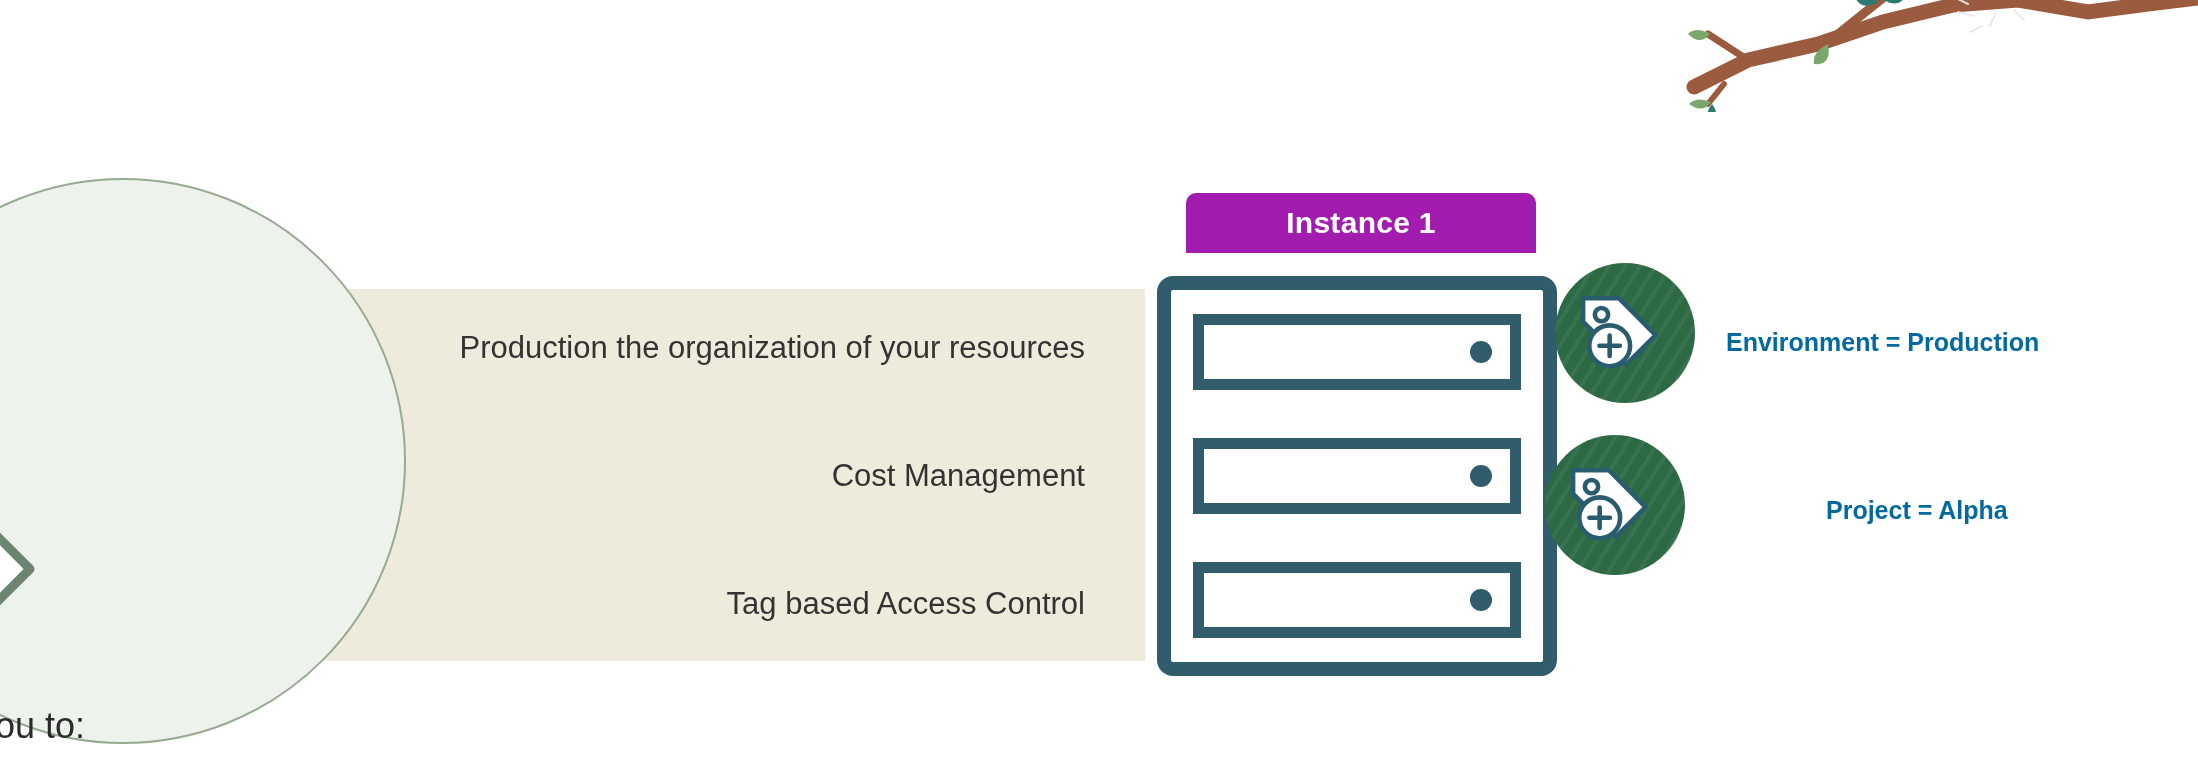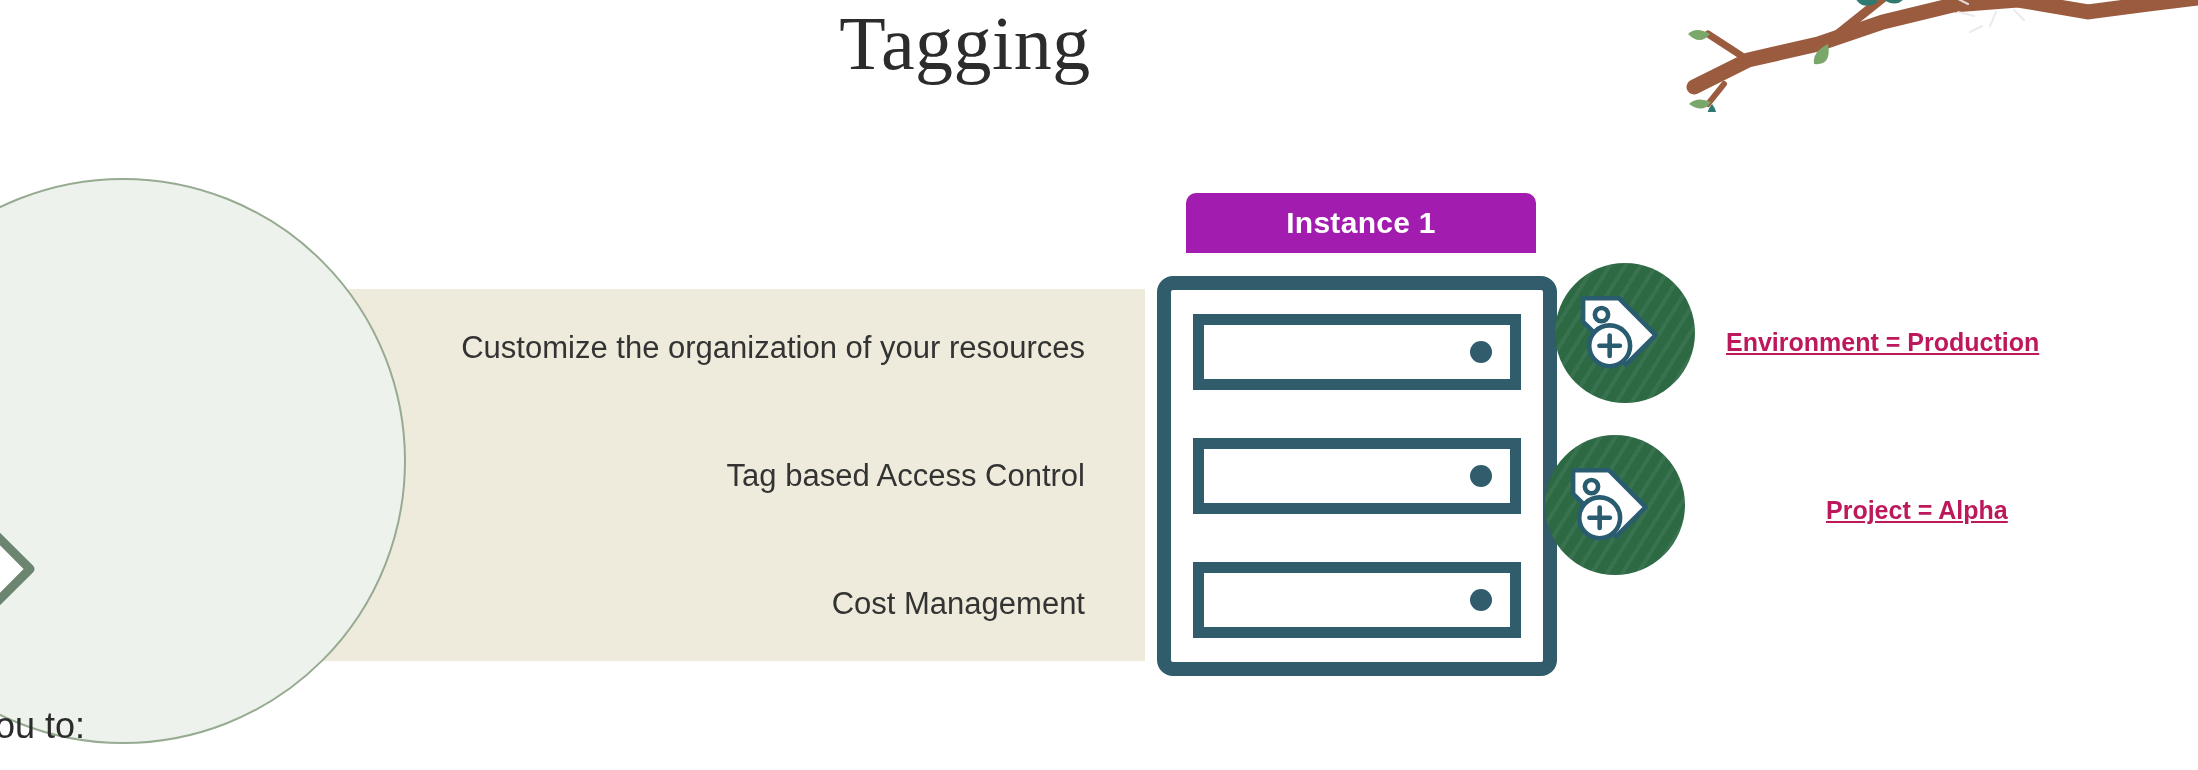--- a/index.html
+++ b/index.html
@@ -188,23 +188,22 @@
     top: 50%;
     transform: translate(-50%, -50%);
   }
   .badge-1 { left: 1555px; top: 263px; }
   .badge-2 { left: 1545px; top: 435px; }
 
   .tag-label {
     position: absolute;
     font-size: 25px;
     font-weight: bold;
-    color: #be185d;
+    color: #0369a1;
     white-space: nowrap;
-    text-decoration: underline;
   }
   .label-1 { left: 1726px; top: 328px; }
   .label-2 { left: 1826px; top: 496px; }
 </style>
 </head>
 <body>
 
 <div class="slide">
 
   <svg class="branch-deco" viewBox="0 0 520 130" preserveAspectRatio="none">
@@ -225,27 +224,26 @@
         <path d="M316,16 l-4,-16"></path>
       <path d="M332,16 l4,-16"></path>
         <path d="M290,22 l-16,-8"></path>
       <path d="M296,34 l-16,-4"></path>
         <path d="M304,44 l-12,6"></path>
       <path d="M318,30 l-6,14"></path>
         <path d="M336,28 l10,10"></path>
     </g>
   </svg>
 
-  <div class="slide-title">Tagging</div>
 
   <div class="beige-band"></div>
   <div class="band-lines">
-    <div class="band-line">Customize the organization of your resources</div>
+    <div class="band-line">Production the organization of your resources</div>
+    <div class="band-line">Cost Management</div>
     <div class="band-line">Tag based Access Control</div>
-    <div class="band-line">Cost Management</div>
   </div>
 
   <div class="left-circle">
     <svg class="circle-tag-icon" viewBox="0 0 180 160">
       <g fill="#ffffff" stroke="#6b8570" stroke-width="9" stroke-linejoin="round" stroke-linecap="round">
         <path d="M8,12 L78,12 L150,84 L92,142 L22,72 L8,58 Z"></path>
         <circle cx="44" cy="44" r="13" fill="none"></circle>
       </g>
       <circle cx="60" cy="105" r="40" fill="#ffffff" stroke="#6b8570" stroke-width="9"></circle>
       <g stroke="#6b8570" stroke-width="9" stroke-linecap="round">

